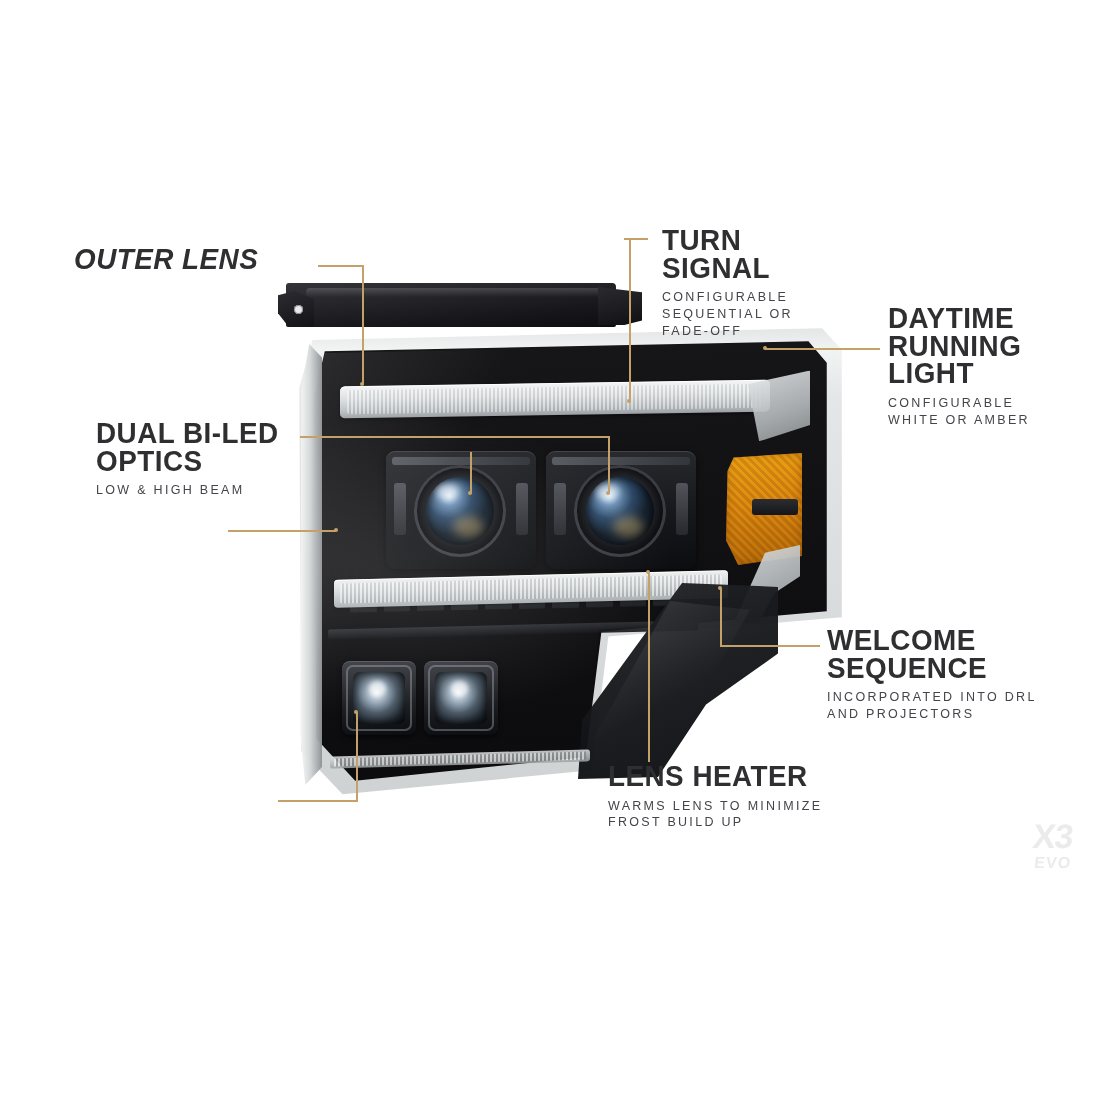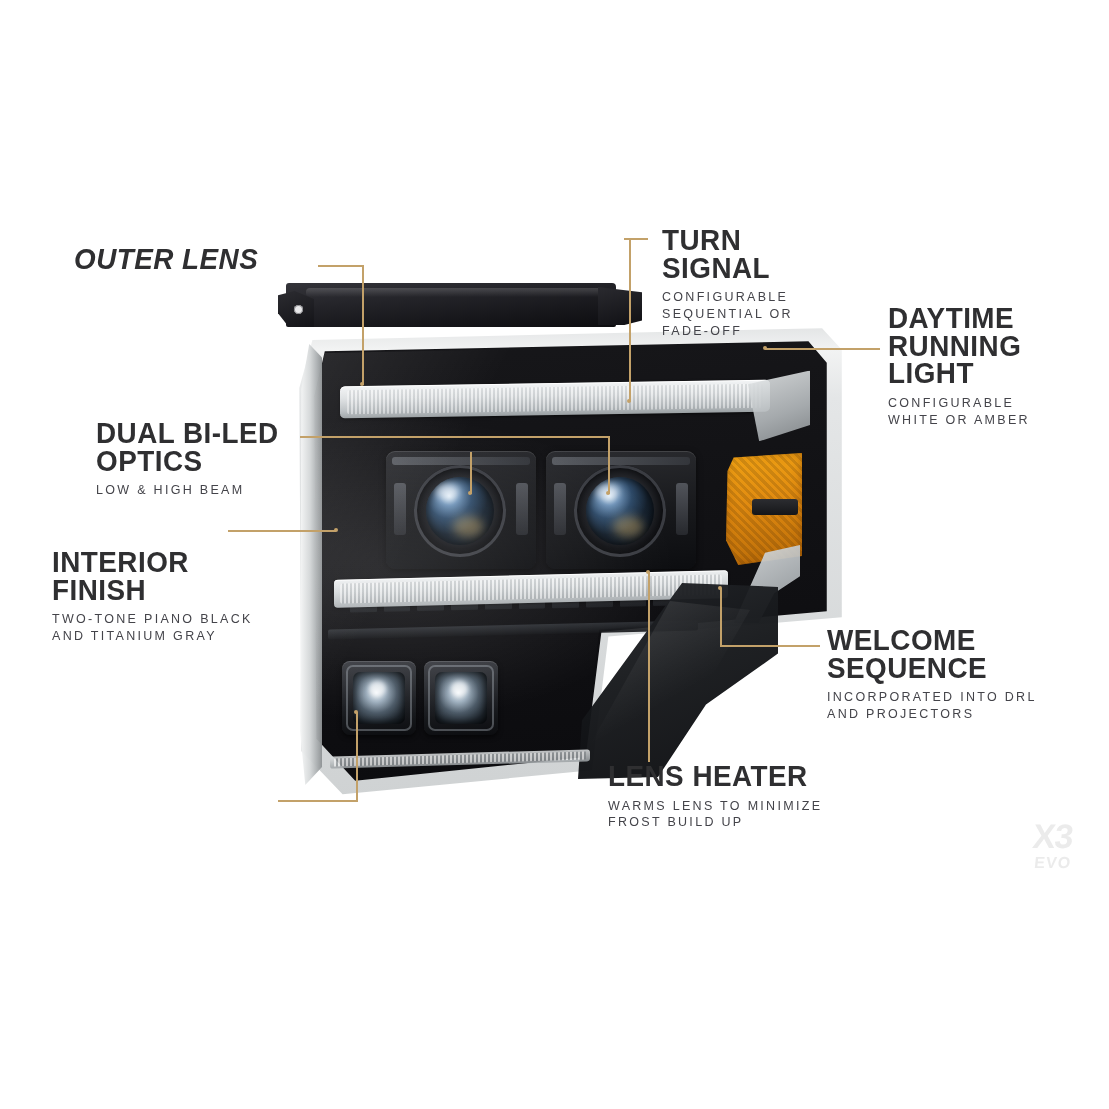--- a/index.html
+++ b/index.html
@@ -417,26 +417,20 @@
     <div class="sub">CONFIGURABLE
 WHITE OR AMBER</div>
   </div>
 
   <div class="callout" style="left:60px;top:420px;margin-left:36px;">
     <div class="title">DUAL BI-LED
 OPTICS</div>
     <div class="sub">LOW &amp; HIGH BEAM</div>
   </div>
 
-  <div class="callout" style="left:52px;top:549px;">
-    <div class="title">INTERIOR
-FINISH</div>
-    <div class="sub">TWO-TONE PIANO BLACK
-AND TITANIUM GRAY</div>
-  </div>
 
   <div class="callout" style="left:827px;top:627px;">
     <div class="title">WELCOME
 SEQUENCE</div>
     <div class="sub">INCORPORATED INTO DRL
 AND PROJECTORS</div>
   </div>
 
   <div class="callout" style="left:608px;top:763px;">
     <div class="title">LENS HEATER</div>

